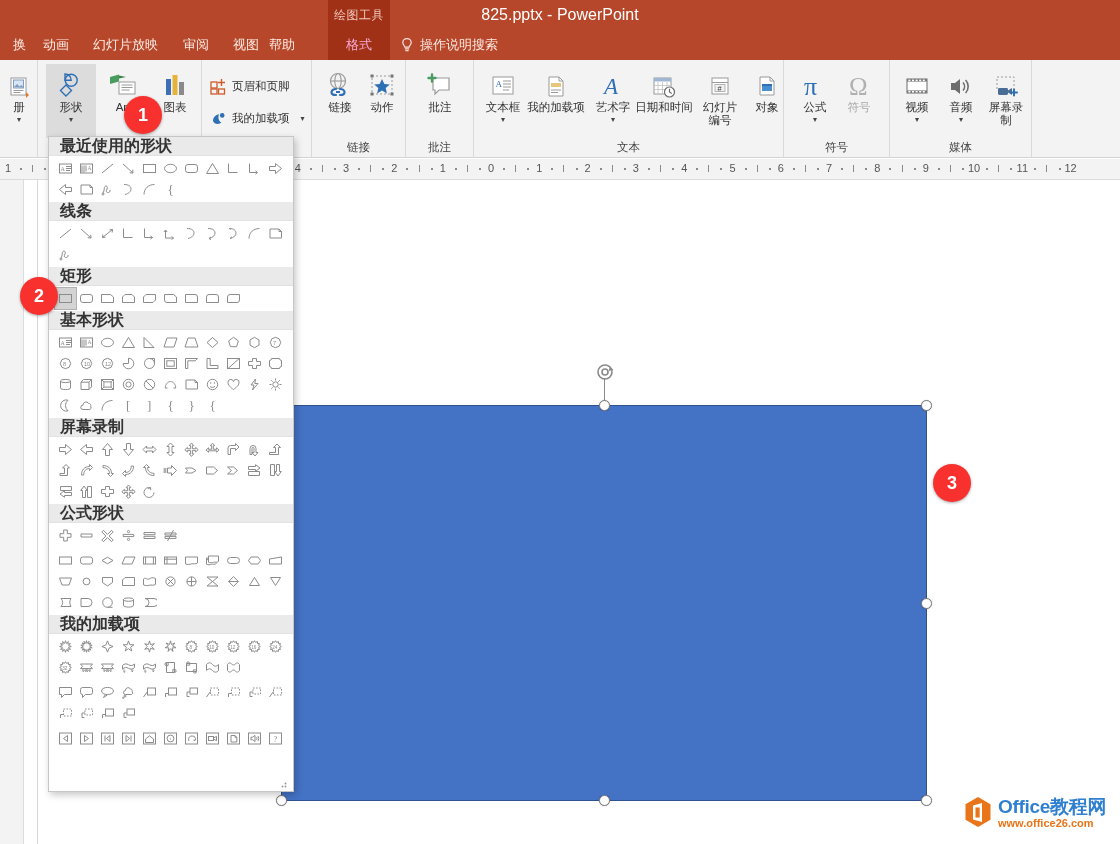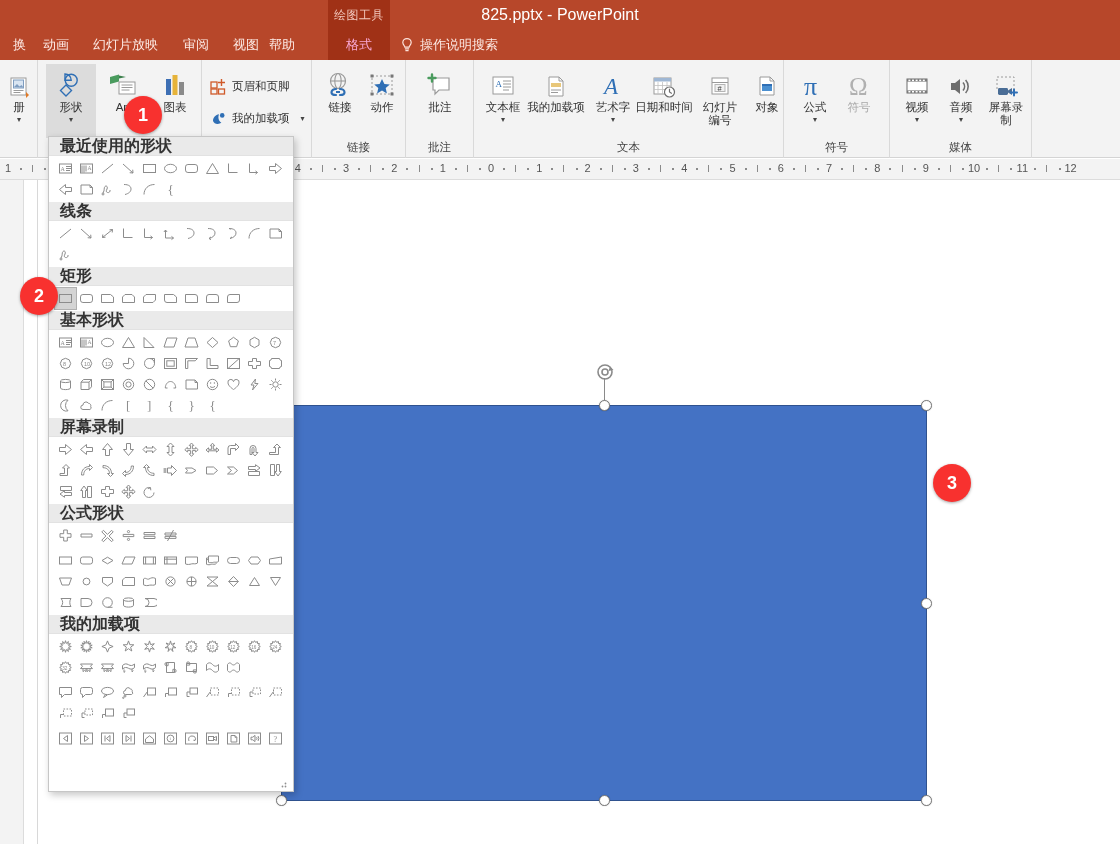--- a/index.html
+++ b/index.html
@@ -1642,14 +1642,25 @@
             <text x="5.4" y="10.6" fill="#8c8c8c" stroke="none" font-size="8" font-family="Liberation Serif, serif" stroke-width="1">?</text>
           </svg>
         </div>
       </div>
     </div>
 
   <div class="badge" id="badge0" style="left: 124px; top: 96px; width: 38px; height: 38px;">1</div>
   <div class="badge" id="badge1" style="left: 20px; top: 277px; width: 38px; height: 38px;">2</div>
   <div class="badge" id="badge2" style="left: 933px; top: 464px; width: 38px; height: 38px;">3</div>
 
+  <div class="watermark">
+    <svg class="wm-hex" viewBox="0 0 30 33">
+      <path d="M15 1l12.5 7.2v15.6L15 31 2.5 23.8V8.2z" fill="#e8751a"></path>
+      <path d="M10 9.5l9-2.5v19l-9-2.5z" fill="#ffffff"></path>
+      <rect x="12.5" y="11.5" width="4.2" height="10" fill="#e8751a"></rect>
+    </svg>
+    <span class="wm-text">
+      <span class="wm-main" style="color: rgb(47, 127, 209);">Office教程网</span>
+      <span class="wm-sub" style="color: rgb(232, 117, 26);">www.office26.com</span>
+    </span>
+  </div>
 
 </div>
 
 </body></html>

